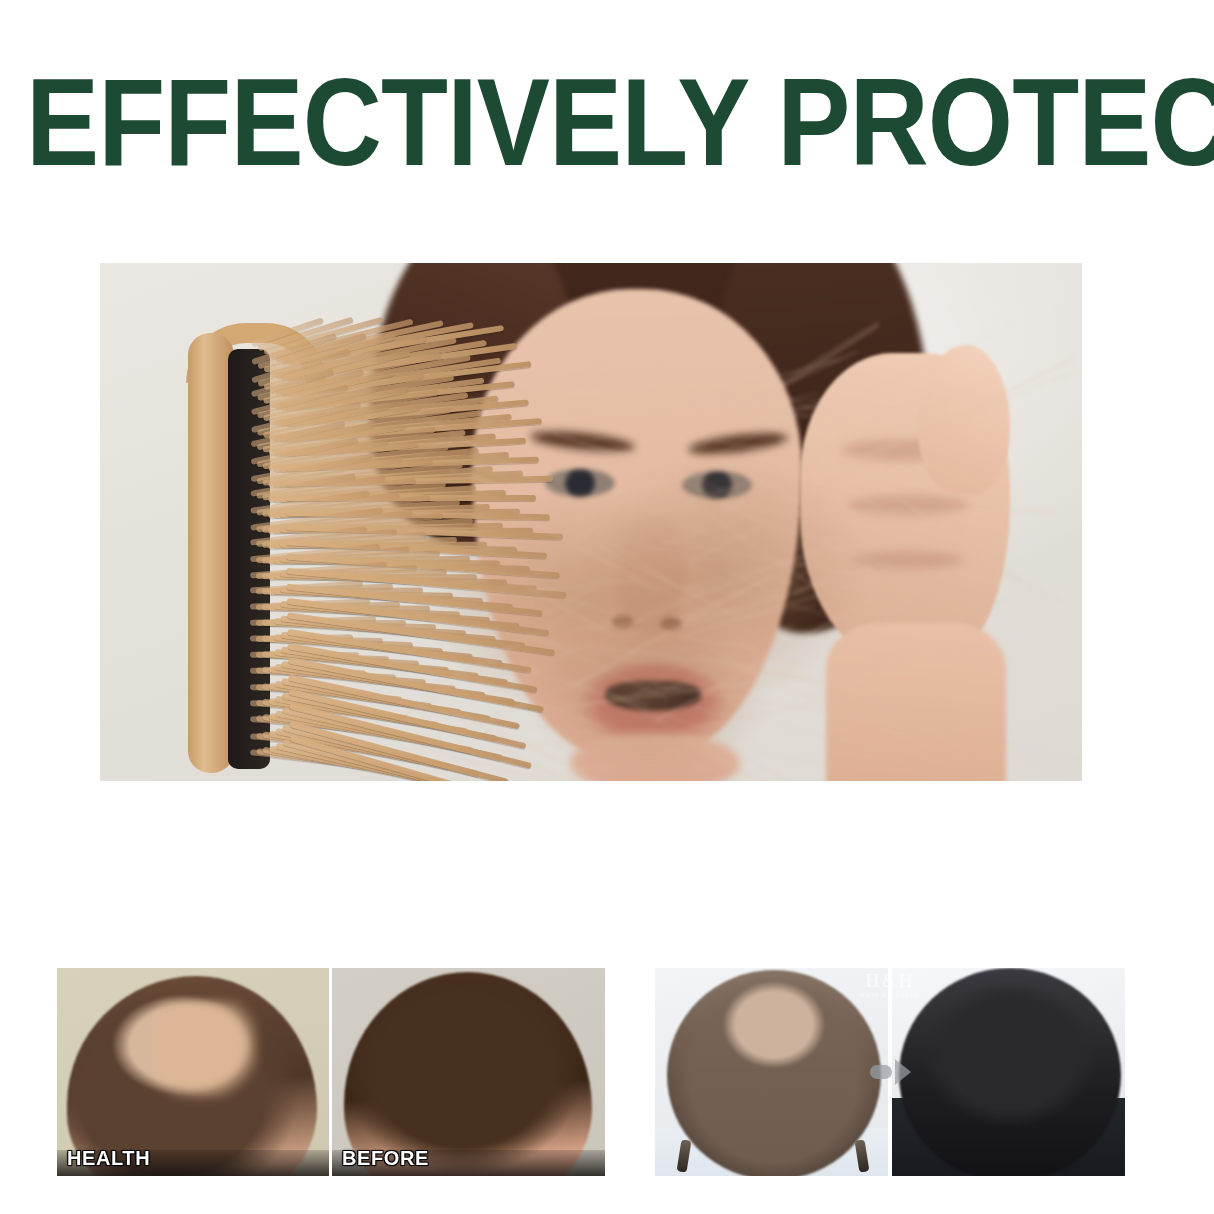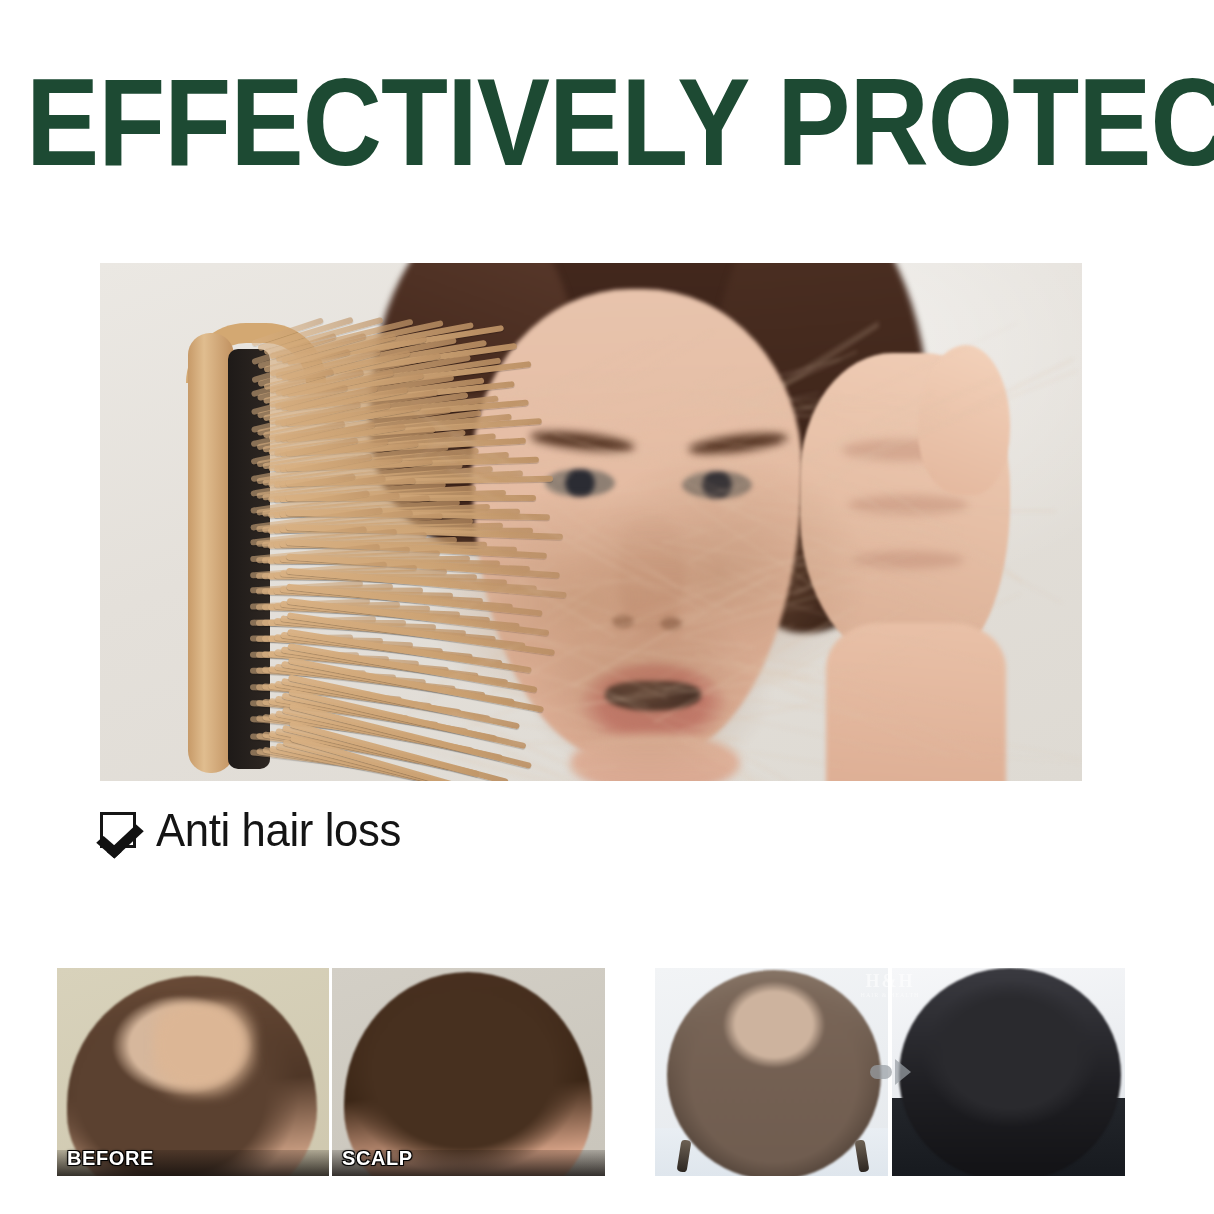--- a/index.html
+++ b/index.html
@@ -720,41 +720,37 @@
       <i class="strand" style="left: 172.414px; top: 302.893px; width: 226.911px; transform: rotate(-29.2deg); opacity: 0.68;"></i>
       <i class="strand" style="left: 53.8072px; top: 373.494px; width: 163.997px; transform: rotate(14deg); opacity: 0.56;"></i>
       <i class="strand" style="left: 219.281px; top: 242.637px; width: 215.859px; transform: rotate(-21.1deg); opacity: 0.51;"></i>
       <i class="strand" style="left: 89.6536px; top: 279.276px; width: 163.582px; transform: rotate(15.2deg); opacity: 0.4;"></i>
       <i class="strand" style="left: 120.054px; top: 21.4314px; width: 131.403px; transform: rotate(12.9deg); opacity: 0.39;"></i>
     </div>
 </div>
 
 <div class="bullets">
 
-  <div class="bullet">
-    <span class="cb"></span>
-    <span class="bullet-text">Anti hair loss</span>
-  </div>
 
 
 </div>
 
 <div class="gallery">
 
   <div class="pairA">
     <div class="ph a1">
       <div class="head-a1"></div>
       <div class="bald-a1"></div>
       <div class="dark-strip"></div>
-      <div class="pair-label">BEFORE</div>
+      <div class="pair-label">HEALTH</div>
     </div>
     <div class="ph a2">
       <div class="head-a2"></div>
       <div class="dark-strip"></div>
-      <div class="pair-label">SCALP</div>
+      <div class="pair-label">BEFORE</div>
     </div>
   </div>
 
   <div class="pairB">
     <div class="ph b1">
       <div class="shirt-b1"></div>
       <div class="head-b1"></div>
       <div class="glasses"></div>
     </div>
     <div class="ph b2">

